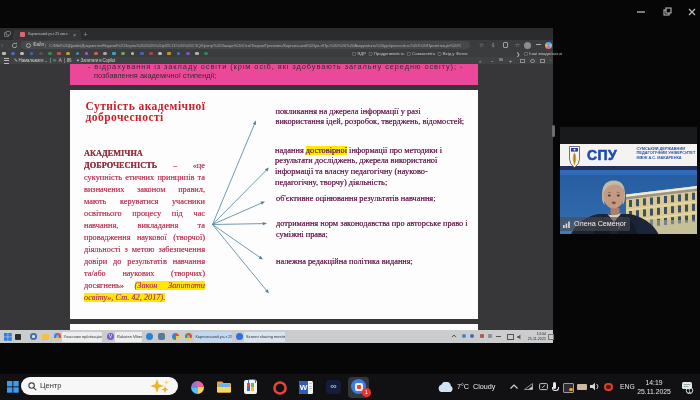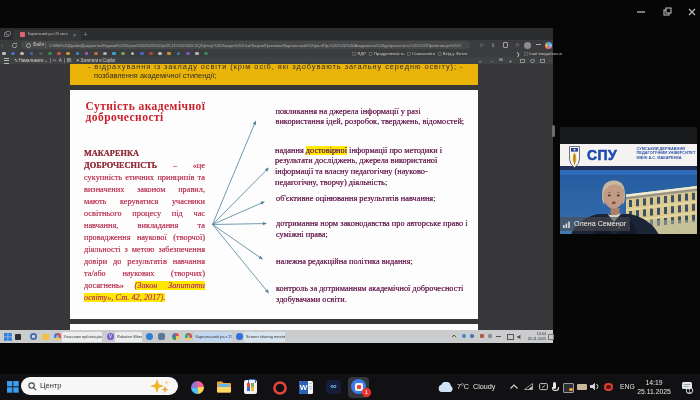--- a/index.html
+++ b/index.html
@@ -7,21 +7,21 @@
 
 #tabbar{left:0;top:28px;width:553px;height:11.5px;background:#2b2c2e}
 #tab{left:13px;top:29.5px;width:68px;height:10px;background:#353638;border-radius:3px 3px 0 0}
 .tinytxt{font-size:5px;color:#c7c7c7;white-space:nowrap;letter-spacing:-0.2px}
 #addrrow{left:0;top:39.5px;width:553px;height:10.5px;background:#3b3c3d}
 #addrfield{left:21px;top:41px;width:449px;height:7.5px;background:#474849;border-radius:4px}
 #bookrow{left:0;top:50px;width:553px;height:6.5px;background:#3b3c3d}
 #pdfbar{left:0;top:56.5px;width:553px;height:7px;background:#404142}
 
 #pdfbg{left:0;top:63.5px;width:553px;height:266.5px;background:#373739}
-#page1{left:70px;top:63.5px;width:408px;height:21px;background:#eab308}
+#page1{left:70px;top:63.5px;width:408px;height:21px;background:#ec4899}
 #page2{left:70px;top:89.5px;width:408px;height:229px;background:#fdfdfd}
 #page3{left:70px;top:323.5px;width:408px;height:6.5px;background:#fdfdfd}
 .serif{font-family:"Liberation Serif",serif}
 #title{left:15.5px;top:11px;width:166px;color:#c9202c;font-weight:bold;font-size:11.5px;line-height:11.5px;letter-spacing:0.45px}
 #leftcol{left:14px;top:58px;width:121px;font-size:8.3px;line-height:12.05px;color:#c04360;text-shadow:0 0 0.35px currentColor}
 .jl{text-align:justify;text-align-last:justify;height:12.05px;overflow:hidden}
 .hdr{color:#942f3b;font-weight:bold}
 .hl{background:#ffe900;font-style:italic}
 .bullet{color:#6e2557;font-size:8.3px;line-height:10.9px;position:absolute;text-shadow:0 0 0.3px currentColor}
 
@@ -130,41 +130,40 @@
 </div>
 
 <div class="a" id="pdfbg"></div>
 <div class="a" id="page1">
  <div class="a" style="left:18px;top:-1.5px;font-size:7.4px;color:#2e2e2e;white-space:nowrap;letter-spacing:0.93px">- відрахування із закладу освіти (крім осіб, які здобувають загальну середню освіту); -</div>
  <div class="a" style="left:24px;top:7.5px;font-size:7.4px;color:#2e2e2e;white-space:nowrap">позбавлення академічної стипендії;</div>
 </div>
 <div class="a" id="page2">
  <div class="a serif" id="title">Сутність академічної<br>доброчесності</div>
  <div class="a serif" id="leftcol">
-  <div class="jl"><span class="hdr">МАКАРЕНКА</span></div>
+  <div class="jl"><span class="hdr">АКАДЕМІЧНА</span></div>
   <div class="jl"><span class="hdr">ДОБРОЧЕСНІСТЬ</span> – «це</div>
   <div class="jl">сукупність етичних принципів та</div>
   <div class="jl">визначених законом правил, якими</div>
   <div class="jl">мають керуватися учасники</div>
   <div class="jl">освітнього процесу під час</div>
   <div class="jl">навчання, викладання та</div>
   <div class="jl">провадження наукової (творчої)</div>
   <div class="jl">діяльності з метою забезпечення</div>
   <div class="jl">довіри до результатів навчання</div>
   <div class="jl">та/або наукових (творчих)</div>
   <div class="jl">досягнень» <span class="hl">(Закон Запитати «Про</span></div>
   <div class="jl" style="text-align-last:left"><span class="hl">освіту», Ст. 42, 2017).</span></div>
  </div>
 
  <div class="bullet serif" style="left:205.5px;top:17px;width:200px">покликання на джерела інформації у разі<br>використання ідей, розробок, тверджень, відомостей;</div>
  <div class="bullet serif" style="left:205px;top:56px;width:205px">надання <span class="hl" style="font-style:normal">достовірної</span> інформації про методики і<br>результати досліджень, джерела використаної<br>інформації та власну педагогічну (науково-<br>педагогічну, творчу) діяльність;</div>
  <div class="bullet serif" style="left:206px;top:104.5px;width:205px">об'єктивне оцінювання результатів навчання;</div>
  <div class="bullet serif" style="left:206px;top:129.5px;width:200px">дотримання норм законодавства про авторське право і<br>суміжні права;</div>
  <div class="bullet serif" style="left:206px;top:167.5px;width:205px">належна редакційна політика видання;</div>
- <div class="bullet serif" style="left:206px;top:194.5px;width:205px">контроль за дотриманням академічної доброчесності<br>здобувачами освіти.</div>
  <svg class="a" style="left:0;top:0" width="408" height="229" viewBox="0 0 408 229">
   <g stroke="#4e8299" stroke-width="0.8" fill="none">
    <line x1="142.5" y1="134.5" x2="184.6" y2="33.7"></line>
    <line x1="142.5" y1="134.5" x2="196.5" y2="80.0"></line>
    <line x1="142.5" y1="134.5" x2="191.8" y2="112.9"></line>
    <line x1="142.5" y1="134.5" x2="193.5" y2="133.6"></line>
    <line x1="142.5" y1="134.5" x2="190.1" y2="167.5"></line>
    <line x1="142.5" y1="134.5" x2="196.8" y2="200.8"></line>
   </g>
   <g fill="#4e8299">

